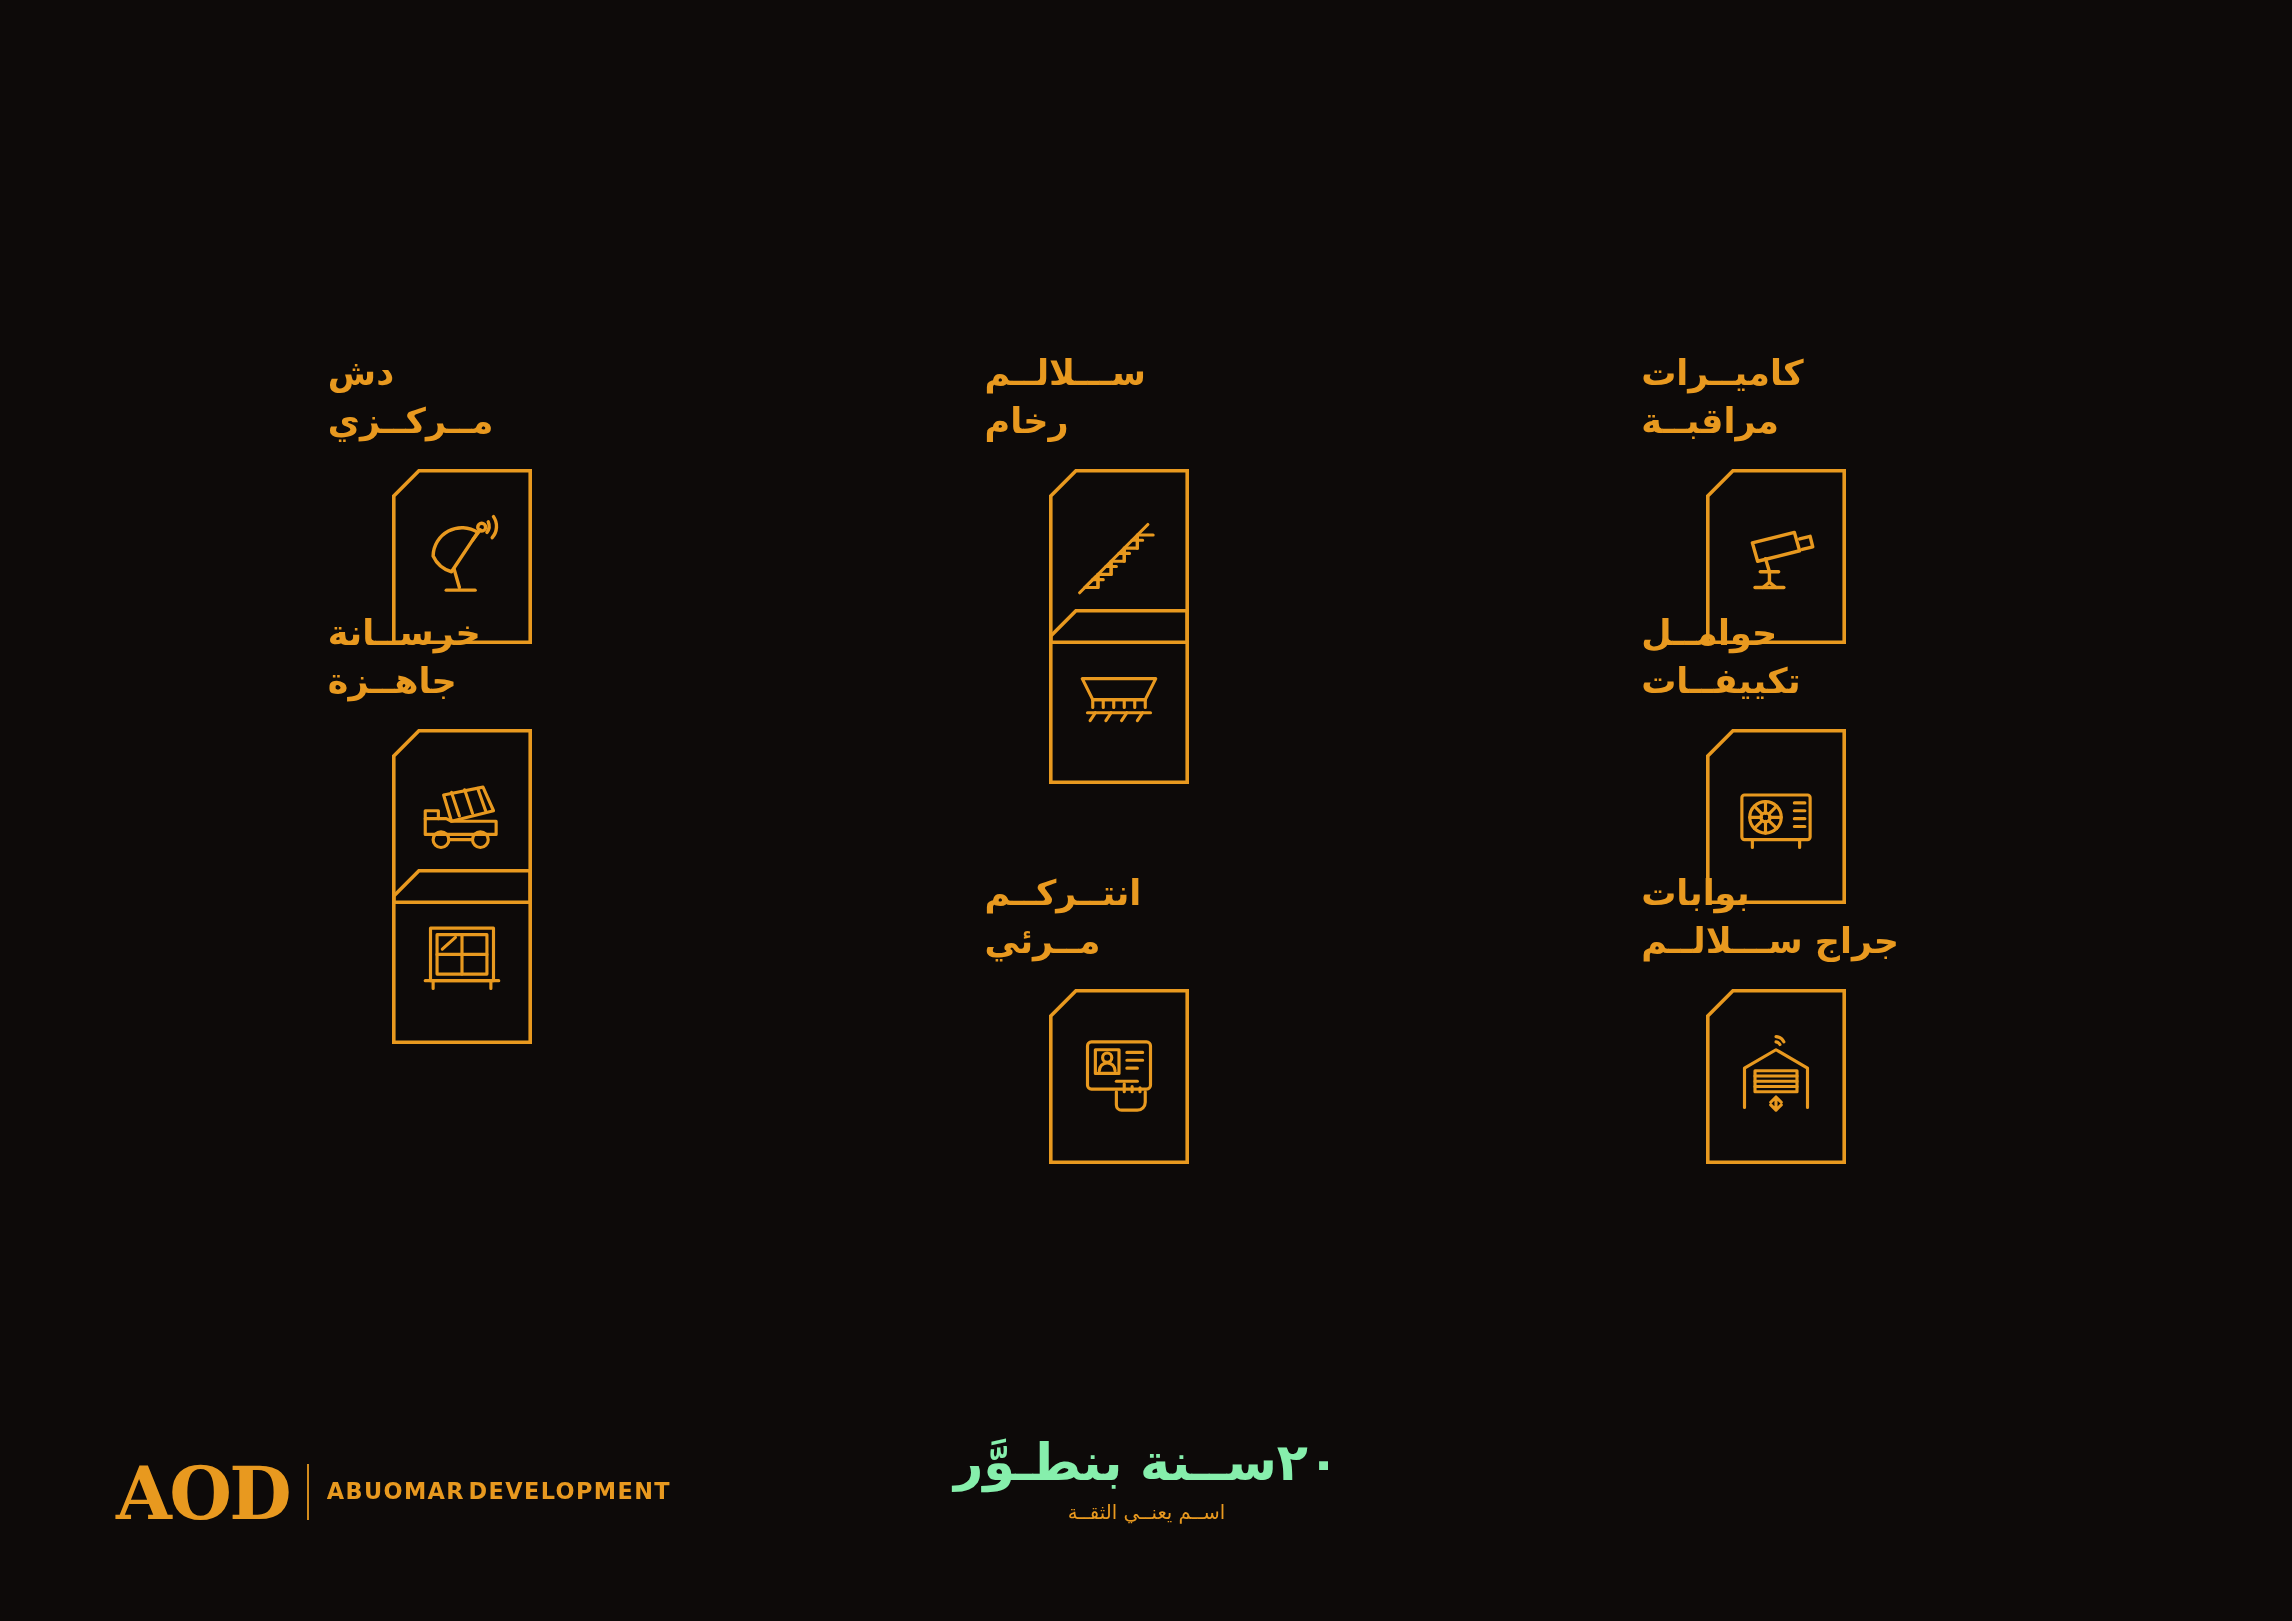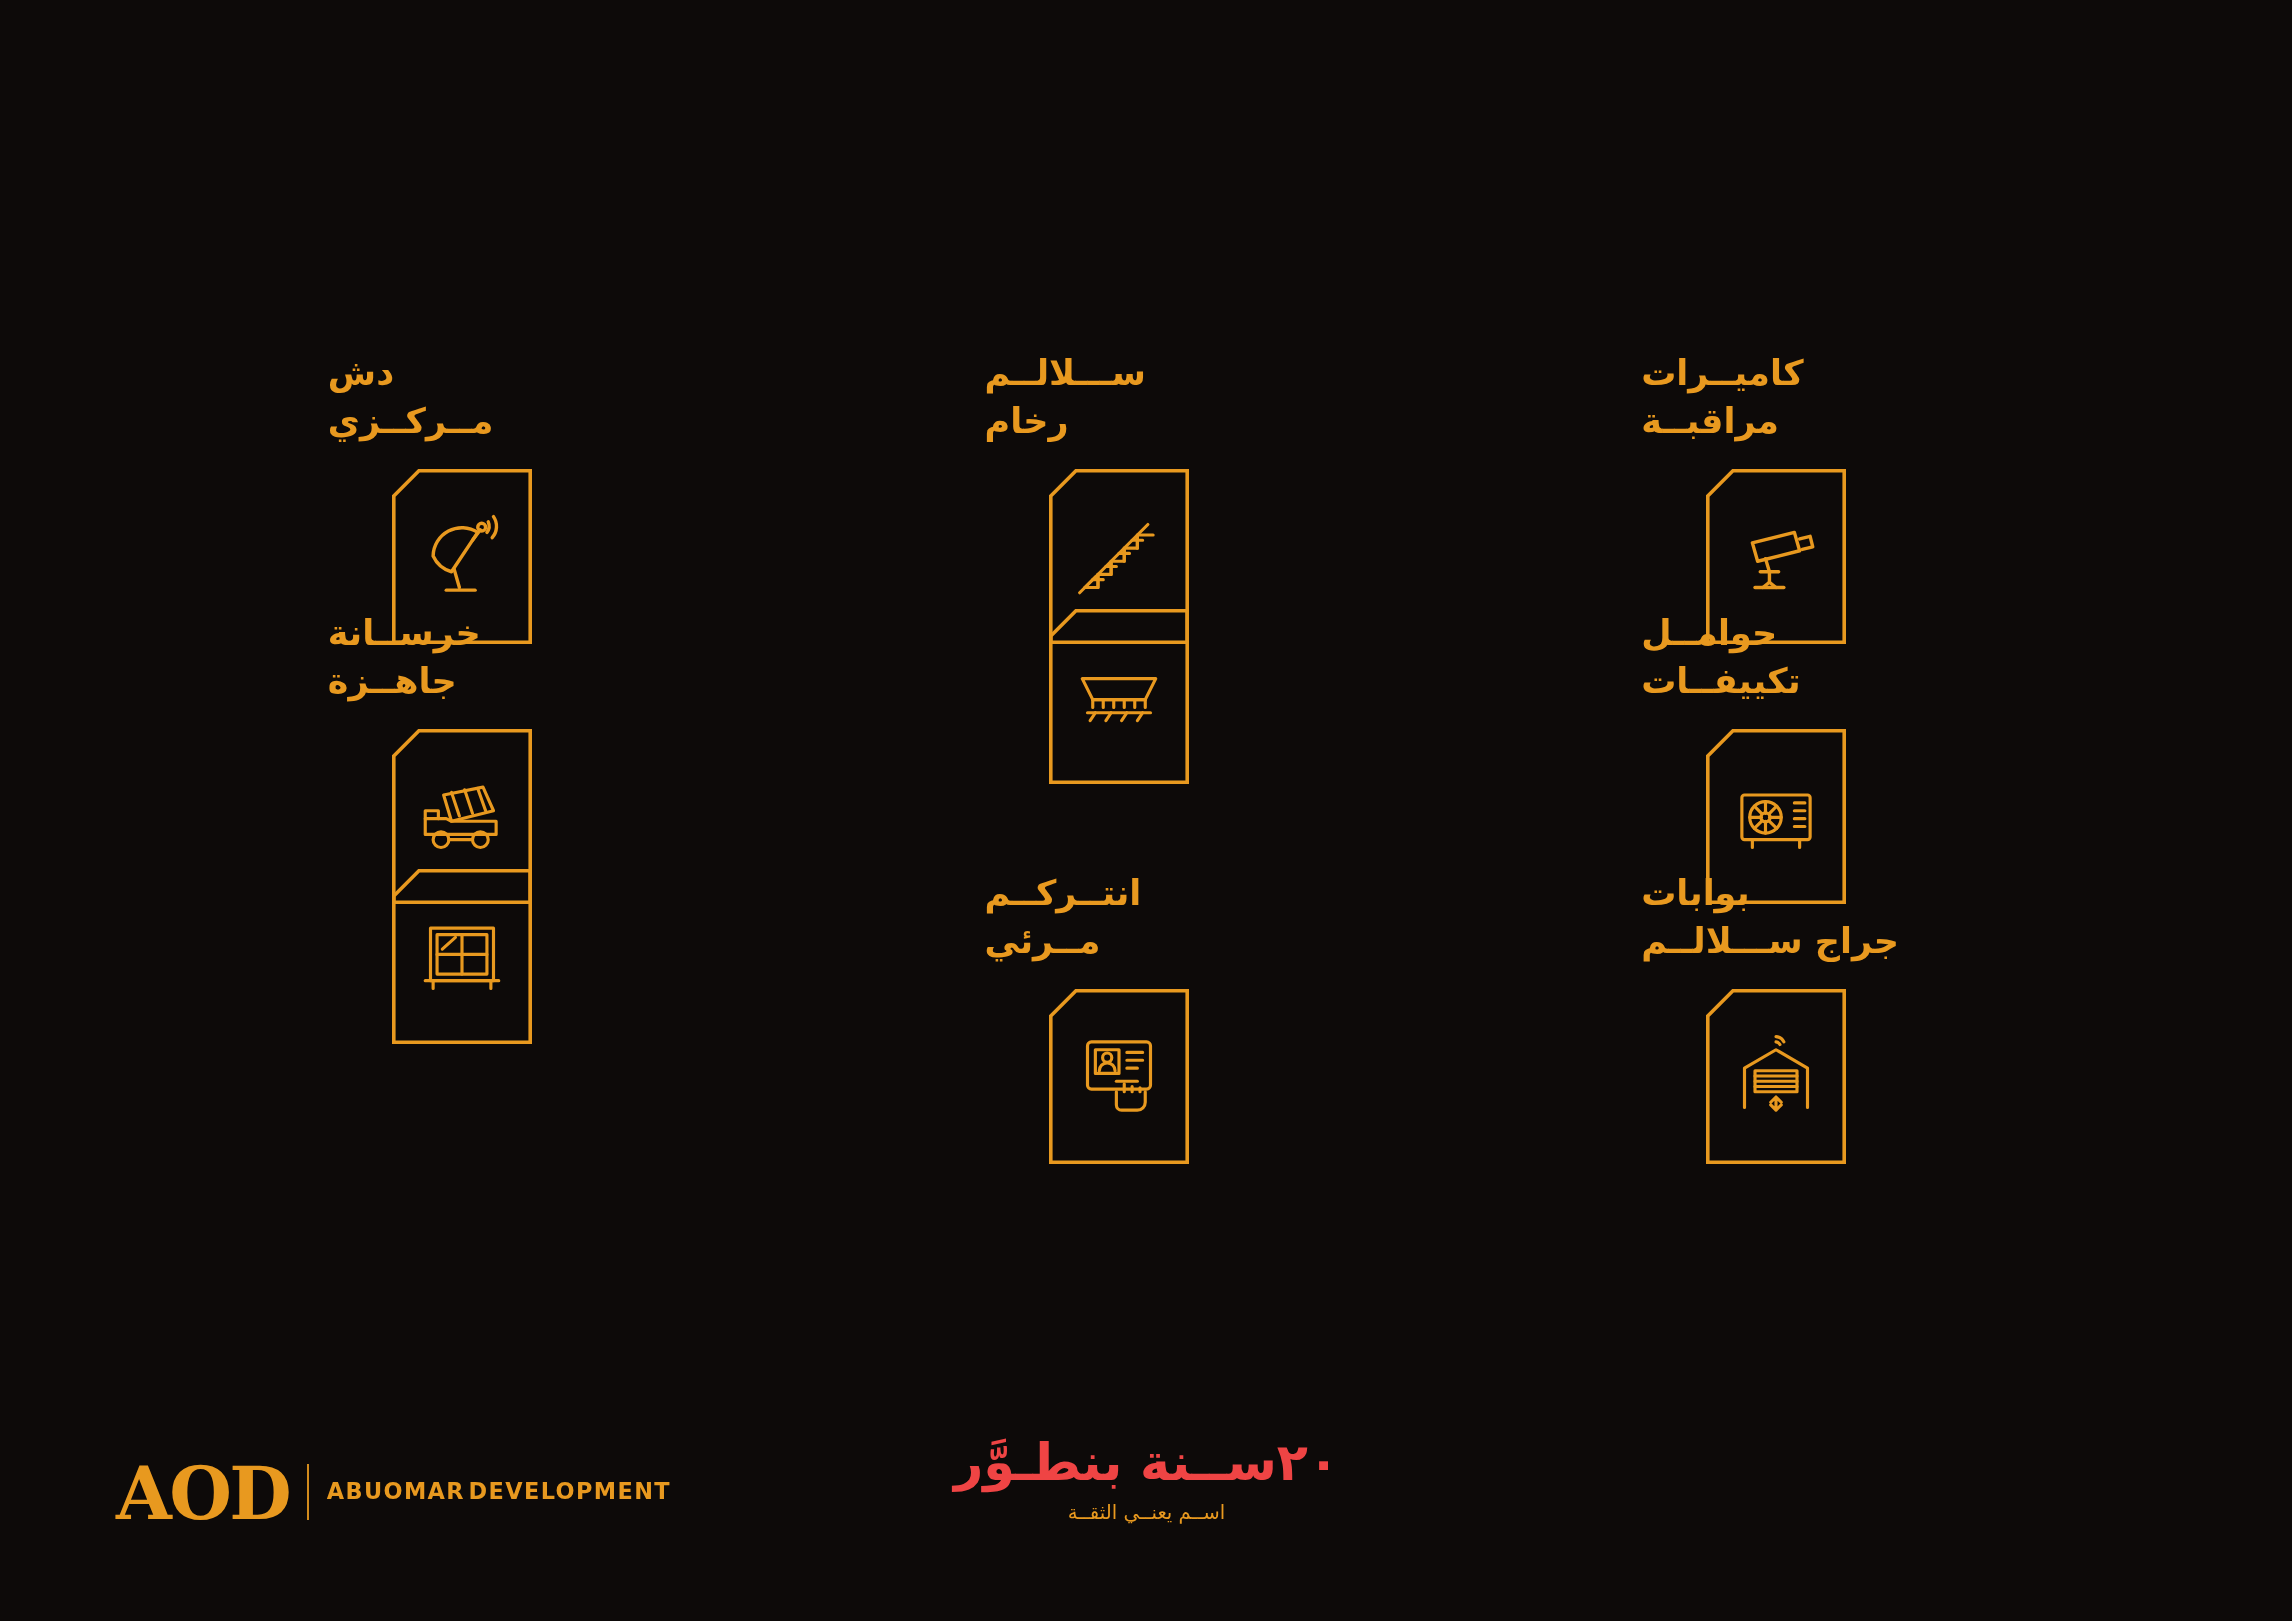--- a/index.html
+++ b/index.html
@@ -130,21 +130,21 @@
     position: absolute;
     left: 50%;
     transform: translateX(-50%);
     bottom: 19.7px;
     text-align: center;
     direction: rtl;
   }
   .center-main {
     font-size: 51px;
     font-weight: 700;
-    color: #ef4444;
+    color: #86efac;
     line-height: 1.15;
     letter-spacing: 0.9px;
   }
   .center-sub {
     margin-top: 9px;
     font-size: 19.7px;
     color: #e8991f;
     letter-spacing: 1.8px;
   }
 

